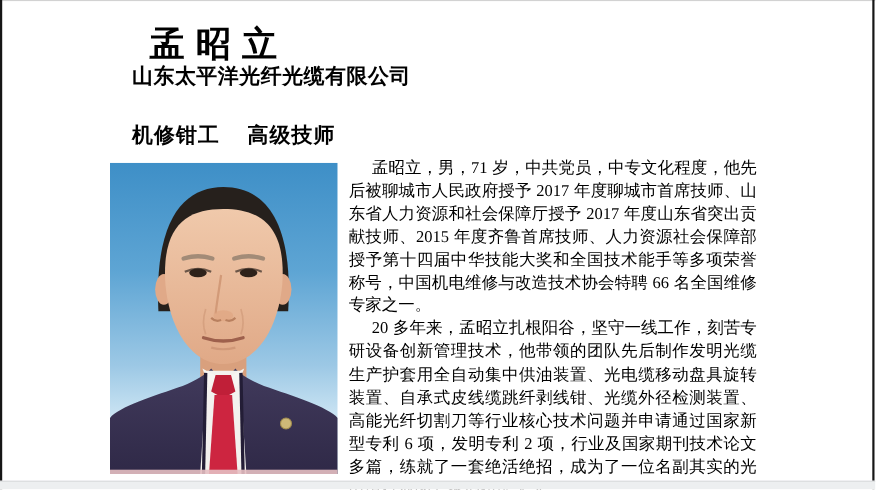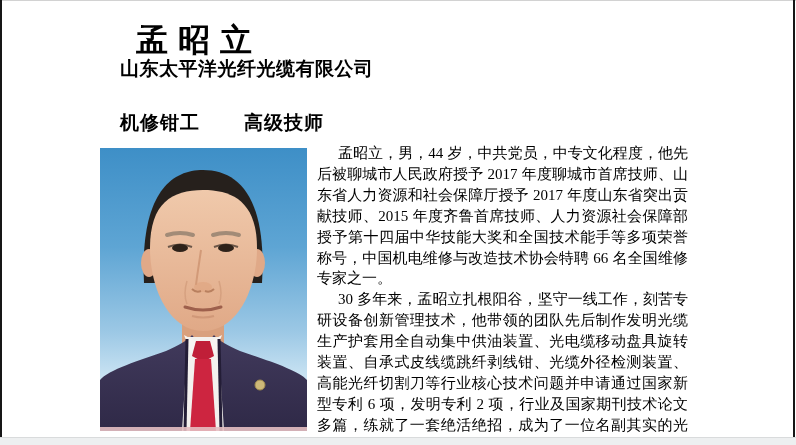--- a/index.html
+++ b/index.html
@@ -17,21 +17,21 @@
     font-size:32px; font-weight:bold; letter-spacing:10px; line-height:36px;
   }
   .company {
     position:absolute; left:120px; top:56px;
     font-size:19px; font-weight:bold; letter-spacing:0.5px;
   }
   .jobline {
     position:absolute; left:120px; top:110px;
     font-size:19px; font-weight:bold; letter-spacing:1px;
   }
-  .job { margin-right:44px; }
+  .job { margin-right:25px; }
 
   .photo {
     position:absolute; left:100px; top:148px; width:207px; height:283px;
     line-height:0;
   }
 
   .bio {
     position:absolute; left:317px; top:143px; width:371px;
     font-size:15px; line-height:20.9px; text-align:justify; text-justify:inter-ideograph;
   }
@@ -120,18 +120,18 @@
       <path d="M 96,193 L 110,193 L 114,208 L 103,214 L 92,208 Z" fill="#c01f38"></path>
       <path d="M 95,211 L 111,211 L 116,283 L 90,283 Z" fill="#cd2540"></path>
 
       <circle cx="160" cy="237" r="5" fill="#cdb878" stroke="#a08b4e" stroke-width="1"></circle>
 
       <rect x="0" y="279" width="207" height="4" fill="#e6bfc2" opacity="0.9"></rect>
     </svg>
   </div>
 
   <div class="bio">
-    <p>孟昭立，男，<span class="num">44</span> 岁，中共党员，中专文化程度，他先后被聊城市人民政府授予 <span class="num">2017</span> 年度聊城市首席技师、山东省人力资源和社会保障厅授予 <span class="num">2017</span> 年度山东省突出贡献技师、<span class="num">2015</span> 年度齐鲁首席技师、人力资源社会保障部授予第十四届中华技能大奖和全国技术能手等多项荣誉称号，中国机电维修与改造技术协会特聘 <span class="num">66</span> 名全国维修专家之一。</p>
-    <p><span class="num">30</span> 多年来，孟昭立扎根阳谷，坚守一线工作，刻苦专研设备创新管理技术，他带领的团队先后制作发明光缆生产护套用全自动集中供油装置、光电缆移动盘具旋转装置、自承式皮线缆跳纤剥线钳、光缆外径检测装置、高能光纤切割刀等行业核心技术问题并申请通过国家新型专利 <span class="num">6</span> 项，发明专利 <span class="num">2</span> 项，行业及国家期刊技术论文多篇，练就了一套绝活绝招，成为了一位名副其实的光电缆行业的专家型技能人才。</p>
+    <p>孟昭立，男，<span class="num">71</span> 岁，中共党员，中专文化程度，他先后被聊城市人民政府授予 <span class="num">2017</span> 年度聊城市首席技师、山东省人力资源和社会保障厅授予 <span class="num">2017</span> 年度山东省突出贡献技师、<span class="num">2015</span> 年度齐鲁首席技师、人力资源社会保障部授予第十四届中华技能大奖和全国技术能手等多项荣誉称号，中国机电维修与改造技术协会特聘 <span class="num">66</span> 名全国维修专家之一。</p>
+    <p><span class="num">20</span> 多年来，孟昭立扎根阳谷，坚守一线工作，刻苦专研设备创新管理技术，他带领的团队先后制作发明光缆生产护套用全自动集中供油装置、光电缆移动盘具旋转装置、自承式皮线缆跳纤剥线钳、光缆外径检测装置、高能光纤切割刀等行业核心技术问题并申请通过国家新型专利 <span class="num">6</span> 项，发明专利 <span class="num">2</span> 项，行业及国家期刊技术论文多篇，练就了一套绝活绝招，成为了一位名副其实的光电缆行业的专家型技能人才。</p>
   </div>
 
   <div class="bottomstrip"></div>
 </div>
 
 </body></html>

